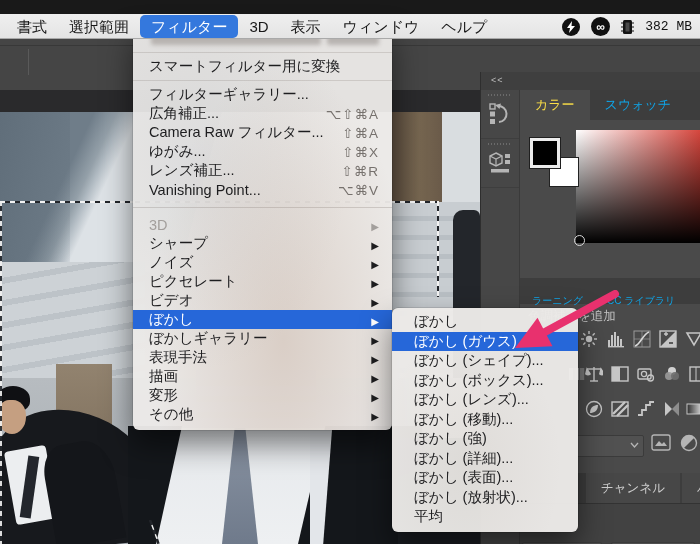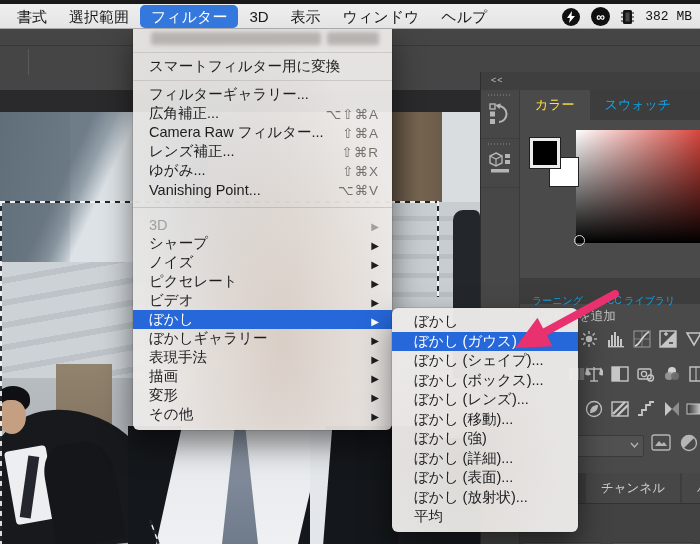--- a/index.html
+++ b/index.html
@@ -1,21 +1,21 @@
 <!DOCTYPE html>
 <html><head>
 <meta charset="utf-8">
 <style>
   html,body{margin:0;padding:0;background:#191919;}
   .screen{position:relative;width:700px;height:544px;overflow:hidden;
           font-family:"Liberation Sans","DejaVu Sans",sans-serif;
           -webkit-font-smoothing:antialiased;}
 
   
-  .menubar{position:absolute;left:0;top:4px;width:700px;height:25px;z-index:50;
+  .menubar{position:absolute;left:0;top:14px;width:700px;height:25px;z-index:50;
            background:linear-gradient(180deg,#efefef,#e4e4e4);
            border-bottom:1px solid #a9a9a9;display:flex;align-items:center;padding-left:6px;box-sizing:border-box;}
   .mb-item{font-size:15px;color:#171717;padding:0 11px;height:23px;line-height:23px;border-radius:5px;white-space:nowrap;}
   .mb-item.active{background:#3478dd;color:#ffffff;}
   .mb-right{position:absolute;right:8px;top:0;height:25px;display:flex;align-items:center;gap:11px;}
   .mb-mem{font-size:13px;color:#111;font-family:Liberation Mono, monospace;}
   .circ-ic{width:18px;height:18px;border-radius:50%;background:#101010;display:flex;align-items:center;justify-content:center;}
 
   
   .topbar{position:absolute;left:0;top:26px;width:700px;height:64px;background:#454545;z-index:1;border-top:1px solid #222;}
@@ -354,26 +354,26 @@
         </div>
         <div class="mi">
           <span>広角補正...</span>
           <span class="mi-right"><span class="mi-shortcut">⌥⇧⌘A</span></span>
         </div>
         <div class="mi">
           <span>Camera Raw フィルター...</span>
           <span class="mi-right"><span class="mi-shortcut">⇧⌘A</span></span>
         </div>
         <div class="mi">
+          <span>ゆがみ...</span>
+          <span class="mi-right"><span class="mi-shortcut">⇧⌘X</span></span>
+        </div>
+        <div class="mi">
           <span>レンズ補正...</span>
           <span class="mi-right"><span class="mi-shortcut">⇧⌘R</span></span>
-        </div>
-        <div class="mi">
-          <span>ゆがみ...</span>
-          <span class="mi-right"><span class="mi-shortcut">⇧⌘X</span></span>
         </div>
         <div class="mi">
           <span>Vanishing Point...</span>
           <span class="mi-right"><span class="mi-shortcut">⌥⌘V</span></span>
         </div>
       </div>
     <div class="sep big"></div>
     <div>
 
     <div class="mi arrow dimmed">

